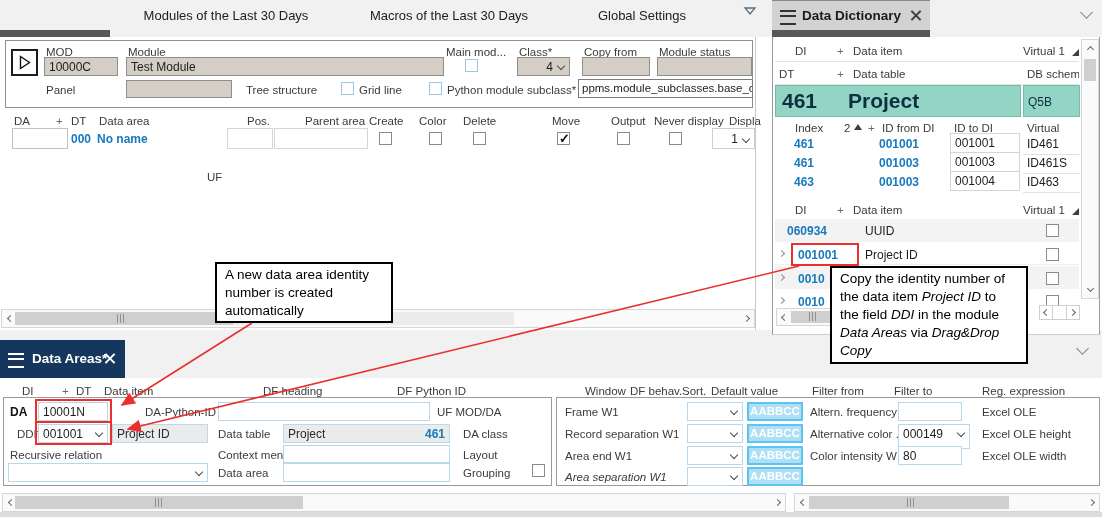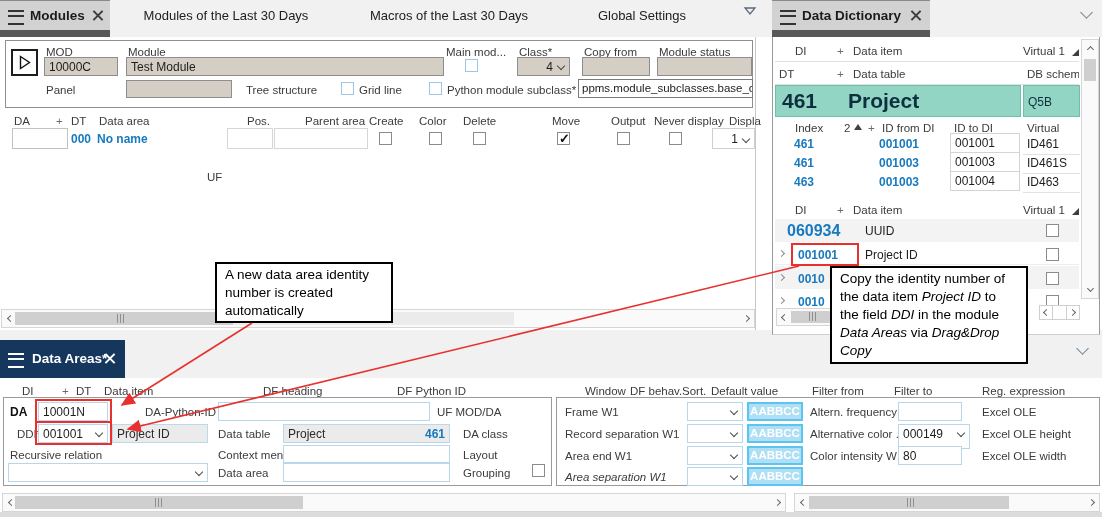--- a/index.html
+++ b/index.html
@@ -55,25 +55,20 @@
   .note{background:#fff;border:2px solid #000;font-size:13.5px;line-height:18px;color:#000;padding:2px 8px;z-index:30;overflow:hidden;}
   .boxed{border:1px solid #9a9a9a;background:#fff;}
 </style>
 </head>
 <body>
 
 <div id="screen">
 
   <div class="abs tabbar-bg" style="left:0;top:0;width:1102px;height:37px;"></div>
 
-  <div class="abs graytab" style="left:0;top:0;width:110px;height:30px;">
-    <span class="hamb" style="left:8px;top:9px;"></span>
-    <span class="abs paneltitle" style="left:30px;top:7px;">Modules</span>
-    <span class="closex" style="left:92px;top:9px;"></span>
-  </div>
   <div class="abs tab-underline" style="left:0;top:30px;width:110px;height:7px;"></div>
 
   <div class="abs tablabel" style="left:115px;top:8px;width:222px;">Modules of the Last 30 Days</div>
   <div class="abs tablabel" style="left:348px;top:8px;width:202px;">Macros of the Last 30 Days</div>
   <div class="abs tablabel" style="left:558px;top:8px;width:168px;">Global Settings</div>
 
   <svg class="abs" style="left:743px;top:6px;" width="14" height="10" viewBox="0 0 14 10">
       <path d="M2 2 L12 2 L7 8 Z" fill="none" stroke="#5a6b7c" stroke-width="1.3"></path>
     </svg>
 
@@ -215,21 +210,21 @@
 
     <span class="lbl" style="left:22px;top:166px;">DI</span>
     <span class="lbl" style="left:64px;top:166px;color:#6a6a6a;">+</span>
     <span class="lbl" style="left:80px;top:166px;">Data item</span>
     <div class="abs" style="left:250px;top:166px;width:56px;overflow:hidden;white-space:nowrap;">
       <span class="lbl" style="position:static;">Virtual 1</span>
       <span class="tri-corner" style="right:0;top:5px;"></span>
     </div>
 
     <div class="abs stripe" style="left:2px;top:182px;width:304px;height:23px;"></div>
-    <span class="lbl blue" style="left:14px;top:187px;font-size:16px;">060934</span>
+    <span class="lbl blue" style="left:14px;top:187px;font-size:12px;">060934</span>
     <span class="lbl val" style="left:92px;top:187px;font-size:12px;">UUID</span>
     <span class="abs cb" style="left:273px;top:187px;"></span>
 
     <div class="abs" style="left:2px;top:205px;width:304px;height:23px;background:#fff;border-bottom:1px solid #eee;"></div>
     <span class="chev right sm" style="left:6px;top:214px;border-color:#8a8a8a;"></span>
     <span class="lbl blue" style="left:25px;top:211px;font-size:12px;">001001</span>
     <span class="lbl val" style="left:92px;top:211px;font-size:12px;">Project ID</span>
     <span class="abs cb" style="left:273px;top:211px;"></span>
 
     <div class="abs stripe" style="left:2px;top:229px;width:304px;height:23px;"></div>

